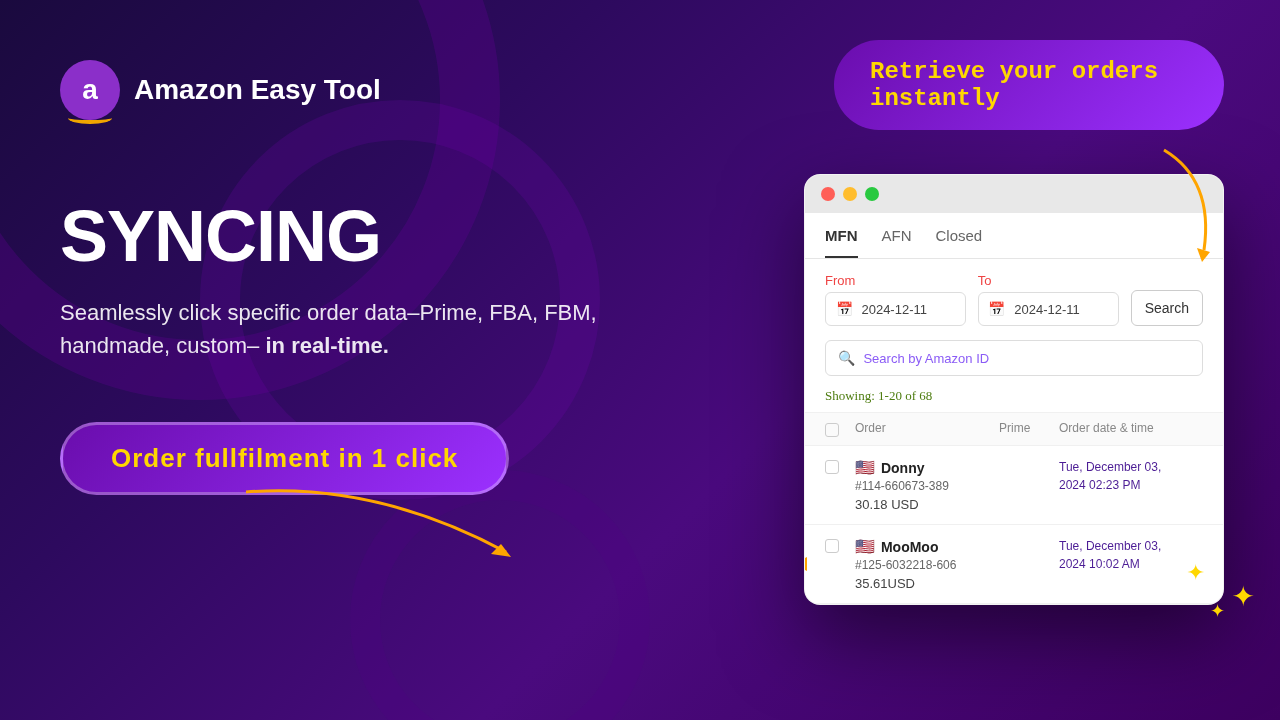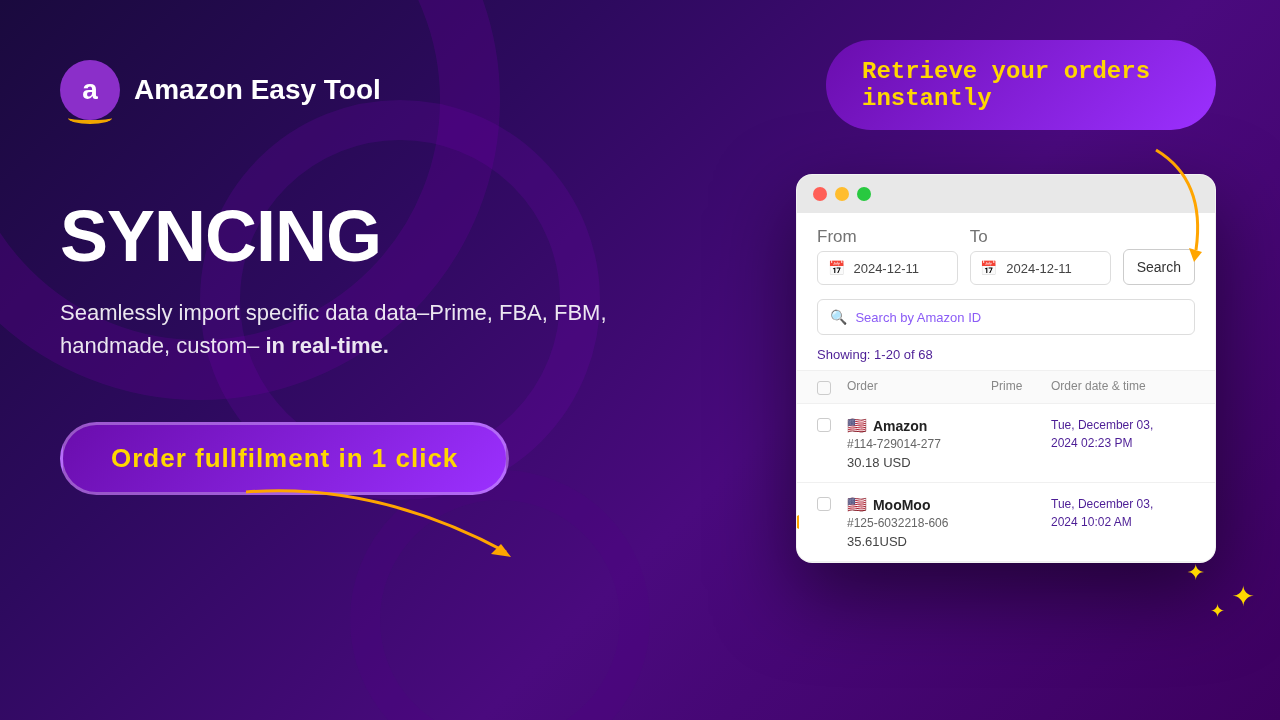--- a/index.html
+++ b/index.html
@@ -149,21 +149,21 @@
     .cta-text {
       font-size: 26px;
       font-weight: 700;
       color: #ffd700;
       letter-spacing: 1px;
     }
 
     
     .right-section {
       position: absolute;
-      right: 64px;
+      right: 56px;
       top: 40px;
       width: 420px;
     }
 
     
     .callout-bubble {
       background: linear-gradient(135deg, #6a0dad, #9b30ff);
       border-radius: 50px;
       padding: 18px 36px;
       margin-bottom: 20px;
@@ -235,22 +235,22 @@
     .date-row {
       display: flex;
       gap: 12px;
       padding: 14px 20px;
       align-items: flex-end;
     }
     .date-field {
       flex: 1;
     }
     .date-label {
-      font-size: 17px;
-      color: #737373;
+      font-size: 13px;
+      color: #ef4444;
       margin-bottom: 4px;
     }
     .date-input {
       display: flex;
       align-items: center;
       border: 1px solid #ddd;
       border-radius: 6px;
       padding: 8px 10px;
       gap: 8px;
       background: white;
@@ -291,21 +291,22 @@
     }
     .search-placeholder {
       font-size: 13px;
       color: #8b5cf6;
     }
 
     
     .showing-text {
       padding: 0 20px 8px;
       font-size: 13px;
-      color: #4c1d95;
+      color: #4d7c0f;
+      font-family: Liberation Serif, serif;
     }
 
     
     .table-header {
       display: grid;
       grid-template-columns: 30px 1fr 60px 1fr;
       padding: 8px 20px;
       border-top: 1px solid #f0f0f0;
       border-bottom: 1px solid #f0f0f0;
       background: #fafafa;
@@ -409,21 +410,21 @@
     <span class="logo-text">Amazon Easy Tool</span>
   </div>
 
   
   <div class="headline-container">
     <div class="headline-line2">SYNCING</div>
   </div>
 
   
   <p class="subtitle">
-    <span>Seamlessly import specific data data–Prime, FBA, FBM, handmade, custom–</span>
+    <span>Seamlessly click specific order data–Prime, FBA, FBM, handmade, custom–</span>
     <strong>in real-time.</strong>
   </p>
 
   
   <div class="cta-button" style="position:relative;">
     <span class="cta-text">Order fullfilment  in 1 click</span>
     
     <svg class="curved-arrow-cta" width="300" height="120" viewBox="0 0 300 120">
       <path d="M 20 20 Q 150 10 280 80" stroke="#ffa500" stroke-width="3" fill="none" stroke-dasharray="0"></path>
       <polygon points="275,72 285,85 265,82" fill="#ffa500"></polygon>
@@ -447,20 +448,25 @@
   <div class="app-window">
 
     <div class="title-bar">
       <div class="traffic-light tl-red"></div>
       <div class="traffic-light tl-yellow"></div>
       <div class="traffic-light tl-green"></div>
     </div>
 
     <div class="window-content">
 
+      <div class="tabs">
+        <div class="tab active">MFN</div>
+        <div class="tab">AFN</div>
+        <div class="tab">Closed</div>
+      </div>
 
       <div class="date-row">
         <div class="date-field">
           <div class="date-label">From</div>
           <div class="date-input">
             <span class="cal-icon">📅</span>
             <span class="date-val">2024-12-11</span>
           </div>
         </div>
         <div class="date-field">
@@ -491,23 +497,23 @@
         <div class="th">Order date &amp; time</div>
       </div>
 
       <div class="table-row">
         <div>
           <div class="row-checkbox"></div>
         </div>
         <div class="order-info">
           <div class="buyer-name">
             <span class="flag">🇺🇸</span>
-            <span>Amazon</span>
+            <span>Donny</span>
           </div>
-          <div class="order-id">#114-729014-277</div>
+          <div class="order-id">#114-660673-389</div>
           <div class="order-amount">30.18 USD</div>
         </div>
         <div></div>
         <div class="order-date">Tue, December 03,<br>2024  02:23 PM</div>
       </div>
 
       <div class="table-row" style="position:relative;">
 
         <svg style="position:absolute; left:-12px; top:50%; transform:translateY(-50%);" width="20" height="20" viewBox="0 0 20 20">
           <polygon points="0,10 14,3 14,17" fill="#ffa500"></polygon>

